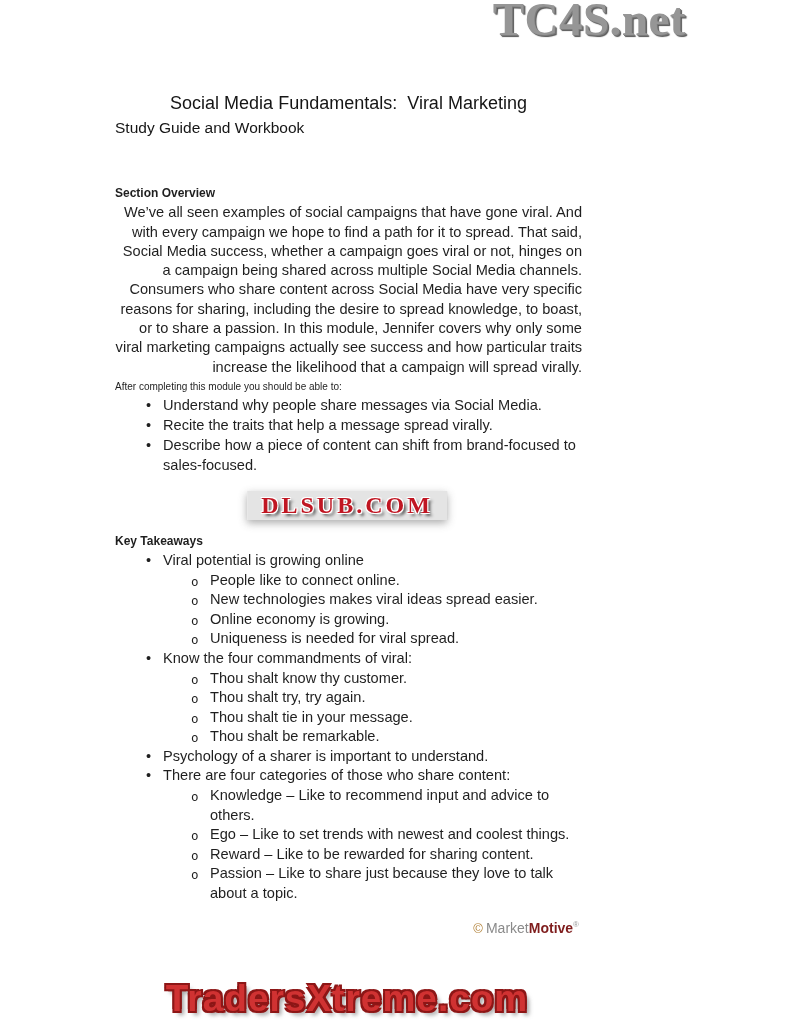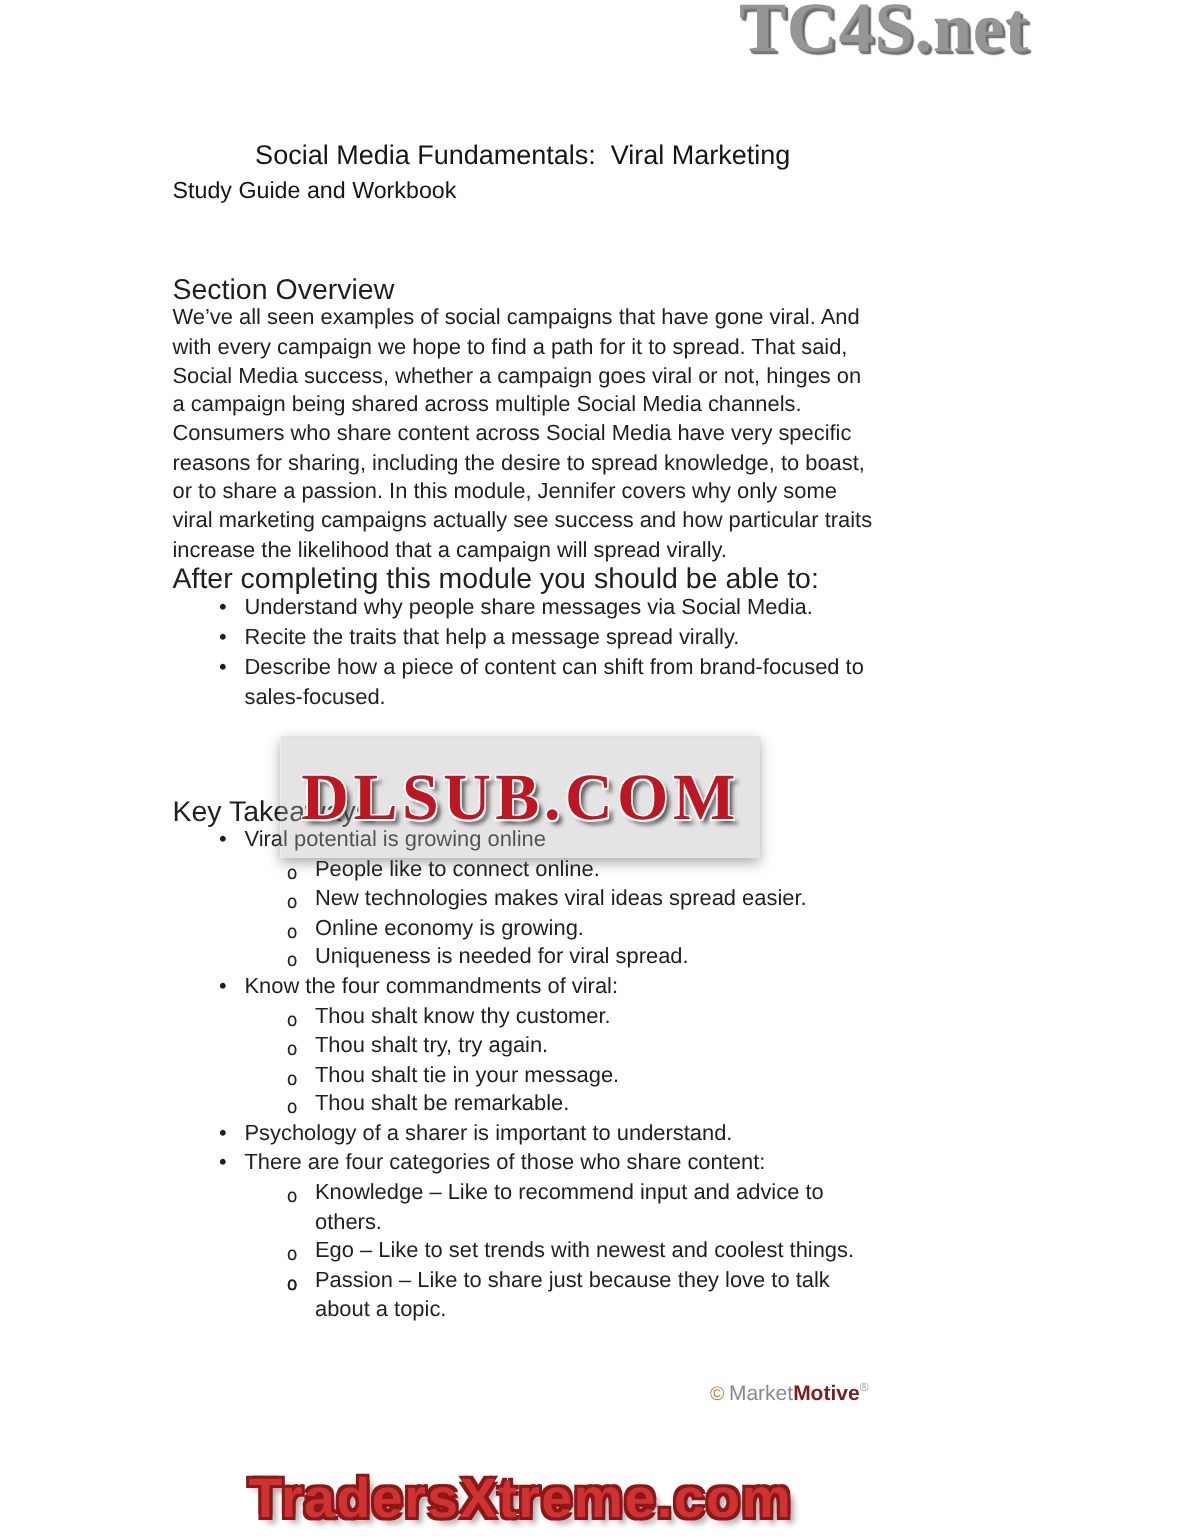--- a/index.html
+++ b/index.html
@@ -41,34 +41,34 @@
     color: #151515;
     white-space: pre-wrap;
   }
   .doc-subtitle {
     margin-top: 5px;
     text-align: left;
     font-size: 15.5px;
     color: #151515;
   }
   .heading {
-    font-weight: normal;
-    font-size: 19px;
+    font-weight: bold;
+    font-size: 12px;
     line-height: 19.3px;
   }
   .h-overview  { margin-top: 47px; }
   .h-objectives { margin-top: 36px; }
   .h-takeaways { margin-top: 56px; }
   .para {
     font-size: 14.6px;
     line-height: 19.3px;
-    text-align: left;
+    text-align: right;
   }
   .intro {
-    font-size: 19px;
+    font-size: 10px;
     line-height: 19.5px;
   }
   ul.plain { list-style: none; margin: 0; padding: 0; }
   .li1 {
     position: relative;
     padding-left: 48px;
     font-size: 14.6px;
     line-height: 19.8px;
   }
   .m1 { position: absolute; left: 31px; top: 0; }
@@ -87,24 +87,24 @@
   }
 
   
   .wm-center {
     position: absolute;
     top: 491px;
     left: 50%;
     transform: translateX(-50%);
     font-family: "Liberation Serif", serif;
     font-weight: bold;
-    font-size: 44px;
+    font-size: 24px;
     letter-spacing: 3px;
     color: #c01622;
-    padding: 15px 14px;
+    padding: 1px 14px;
     background: rgba(178, 178, 178, 0.35);
     box-shadow: 0 3px 8px rgba(70, 70, 70, 0.45);
     text-shadow:
       -1px -1px 0 #ffffff, 1px -1px 0 #ffffff,
       -1px  1px 0 #ffffff, 1px  1px 0 #ffffff,
       3px 3px 3px rgba(40, 40, 40, 0.75);
     white-space: nowrap;
   }
 
   
@@ -226,20 +226,21 @@
       <li class="li2">
         <span class="m2">o</span>
         <span>Knowledge – Like to recommend input and advice to others.</span>
       </li>
       <li class="li2">
         <span class="m2">o</span>
         <span>Ego – Like to set trends with newest and coolest things.</span>
       </li>
       <li class="li2">
         <span class="m2">o</span>
+        <span>Reward – Like to be rewarded for sharing content.</span>
       </li>
       <li class="li2">
         <span class="m2">o</span>
         <span>Passion – Like to share just because they love to talk about a topic.</span>
       </li>
     </ul>
 
   </div>
 
   <div class="wm-center">DLSUB.COM</div>

